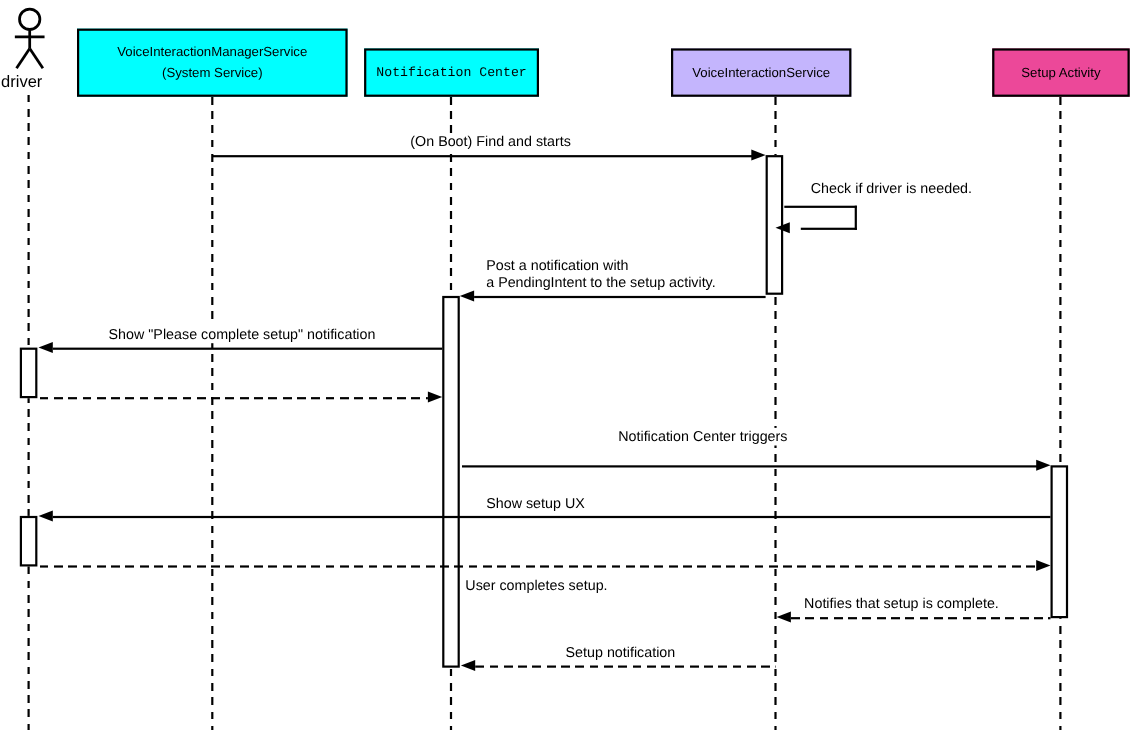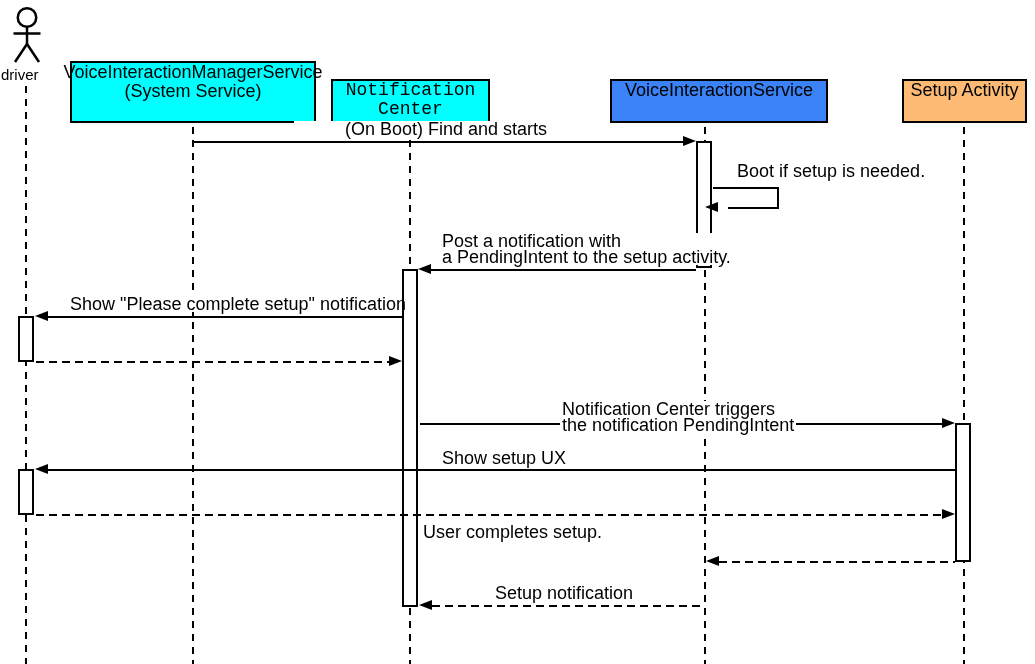--- a/index.html
+++ b/index.html
@@ -3,22 +3,22 @@
 <meta charset="utf-8">
 <style>
   html,body { margin:0; padding:0; background:#fff; }
   .canvas {
     position:relative; width:1035px; height:664px; background:#ffffff;
     font-family:"Liberation Sans", sans-serif; color:#000; overflow:hidden;
   }
   
   .pbox {
     position:absolute; box-sizing:border-box; border:2.5px solid #000;
-    display:flex; flex-direction:column; align-items:center; justify-content:flex-start;
-    font-size:18px; line-height:19px; text-align:center; z-index:2;margin-top:35px;
+    display:flex; flex-direction:column; align-items:center; justify-content:center;
+    font-size:12px; line-height:19px; text-align:center; z-index:2;
   }
   
   .lifeline {
     position:absolute; width:2px; z-index:1;
     background:repeating-linear-gradient(to bottom,#000 0 7px,transparent 7px 13px);
   }
   
   .bar {
     position:absolute; box-sizing:border-box; width:16px; background:#fff;
     border:2px solid #000; z-index:3;
@@ -27,21 +27,21 @@
   .sline { position:absolute; height:2px; background:#000; z-index:4; }
   .dline { position:absolute; height:2px; z-index:4;
     background:repeating-linear-gradient(to right,#000 0 8px,transparent 8px 13px); }
   .vline { position:absolute; width:2px; background:#000; z-index:4; }
   
   .ah { position:absolute; width:0; height:0; z-index:5;
     border-top:5.5px solid transparent; border-bottom:5.5px solid transparent; }
   .ah-r { border-left:13px solid #000; }
   .ah-l { border-right:13px solid #000; }
   
-  .mlabel { position:absolute; font-size:18px; line-height:16px; background:#fff;
+  .mlabel { position:absolute; font-size:13px; line-height:16px; background:#fff;
     z-index:6; white-space:nowrap; padding:0 2px; }
   .center { text-align:center; }
   
   .actor-svg { position:absolute; left:11px; top:5px; z-index:2; }
   .actor-label { position:absolute; left:1px; top:66px; width:52px; text-align:left;
     font-size:15px; z-index:2; }
 </style>
 </head>
 <body>
 
@@ -62,72 +62,72 @@
   <div class="lifeline" style="left:704px;top:88px;height:576px"></div>
   <div class="lifeline" style="left:963px;top:88px;height:576px"></div>
 
   <div class="pbox" style="left: 70px; top: 26px; width: 246px; height: 62px; background-color: rgb(0, 255, 255);">
     <div>VoiceInteractionManagerService</div>
     <div>(System Service)</div>
   </div>
   <div class="pbox" style="left: 331px; top: 44px; width: 159px; height: 44px; background-color: rgb(0, 255, 255); font-family: Liberation Mono, monospace;">
     <div>Notification Center</div>
   </div>
-  <div class="pbox" style="left: 610px; top: 44px; width: 218px; height: 44px; background-color: #3b82f6;">
+  <div class="pbox" style="left: 610px; top: 44px; width: 164px; height: 44px; background-color: #c4b5fd;">
     <div>VoiceInteractionService</div>
   </div>
-  <div class="pbox" style="left: 902px; top: 44px; width: 125px; height: 44px; background-color: #fdba74;">
+  <div class="pbox" style="left: 902px; top: 44px; width: 125px; height: 44px; background-color: #ec4899;">
     <div>Setup Activity</div>
   </div>
 
   <div class="bar" style="left:696px;top:141px;height:127px"></div>
   <div class="bar" style="left:402px;top:269px;height:338px"></div>
   <div class="bar" style="left:18px;top:316px;height:46px"></div>
   <div class="bar" style="left:18px;top:469px;height:46px"></div>
   <div class="bar" style="left:955px;top:423px;height:139px"></div>
 
   <div class="sline" style="left:193px;top:141px;width:491px"></div>
   <div class="ah ah-r" style="left:683px;top:136px"></div>
   <div class="mlabel center" style="left:294px;top:121px;width:300px">(On Boot) Find and starts</div>
 
   <div class="sline" style="left:713px;top:187px;width:66px"></div>
   <div class="vline" style="left:777px;top:187px;height:22px"></div>
   <div class="sline" style="left:728px;top:207px;width:51px"></div>
   <div class="ah ah-l" style="left:705px;top:202px"></div>
-  <div class="mlabel" style="left:735px;top:163px">Boot if setup is needed.</div>
+  <div class="mlabel" style="left:735px;top:163px">Check if driver is needed.</div>
 
   <div class="sline" style="left:431px;top:269px;width:265px"></div>
   <div class="ah ah-l" style="left:418px;top:264px"></div>
   <div class="mlabel" style="left:440px;top:233px">
     <div>Post a notification with</div>
     <div>a PendingIntent to the setup activity.</div>
   </div>
 
   <div class="sline" style="left:48px;top:316px;width:354px"></div>
   <div class="ah ah-l" style="left:35px;top:311px"></div>
   <div class="mlabel center" style="left:68px;top:296px;width:300px">Show "Please complete setup" notification</div>
 
   <div class="dline" style="left:36px;top:361px;width:353px"></div>
   <div class="ah ah-r" style="left:389px;top:356px"></div>
 
   <div class="sline" style="left:420px;top:423px;width:523px"></div>
   <div class="ah ah-r" style="left:942px;top:418px"></div>
-  <div class="mlabel" style="left:560px;top:401px">
+  <div class="mlabel" style="left:560px;top:389px">
     <div>Notification Center triggers</div>
-    <div>the notification PendingIntent</div>
   </div>
 
   <div class="sline" style="left:48px;top:469px;width:907px"></div>
   <div class="ah ah-l" style="left:35px;top:464px"></div>
   <div class="mlabel" style="left:440px;top:450px">Show setup UX</div>
 
   <div class="dline" style="left:36px;top:514px;width:907px"></div>
   <div class="ah ah-r" style="left:942px;top:509px"></div>
   <div class="mlabel" style="left:421px;top:524px">User completes setup.</div>
 
   <div class="dline" style="left:719px;top:561px;width:236px"></div>
   <div class="ah ah-l" style="left:706px;top:556px"></div>
+  <div class="mlabel" style="left:729px;top:541px">Notifies that setup is complete.</div>
 
   <div class="dline" style="left:432px;top:605px;width:273px"></div>
   <div class="ah ah-l" style="left:419px;top:600px"></div>
   <div class="mlabel center" style="left:462px;top:585px;width:200px">Setup notification</div>
 
 </div>
 
 </body></html>

